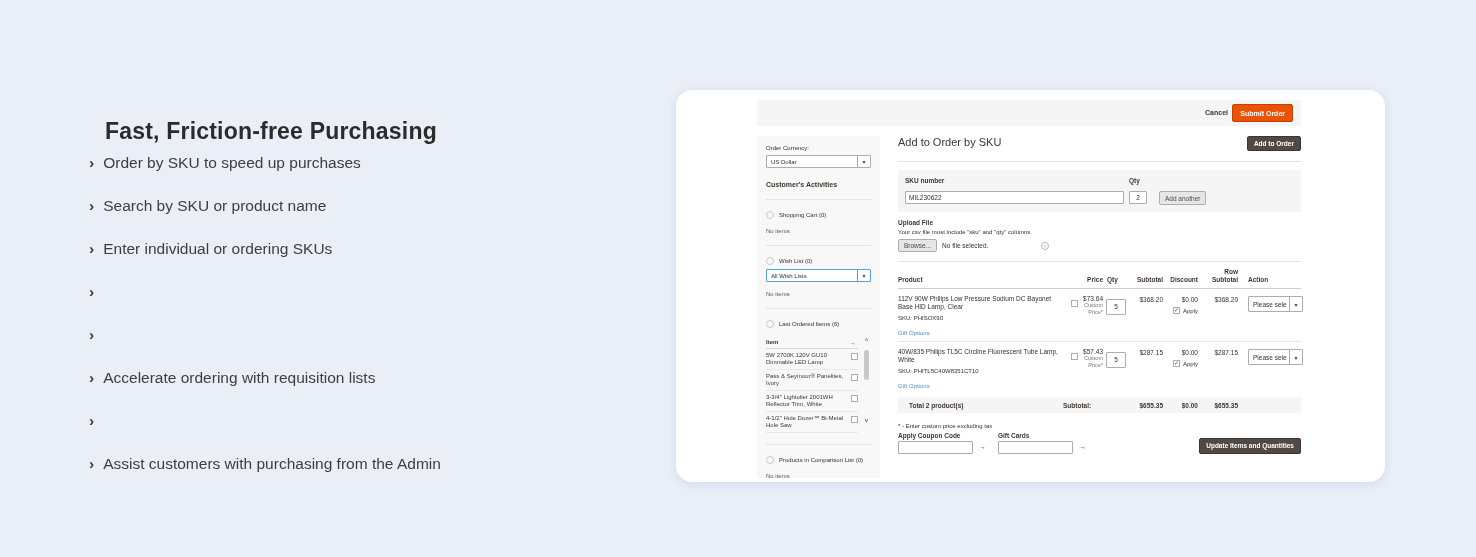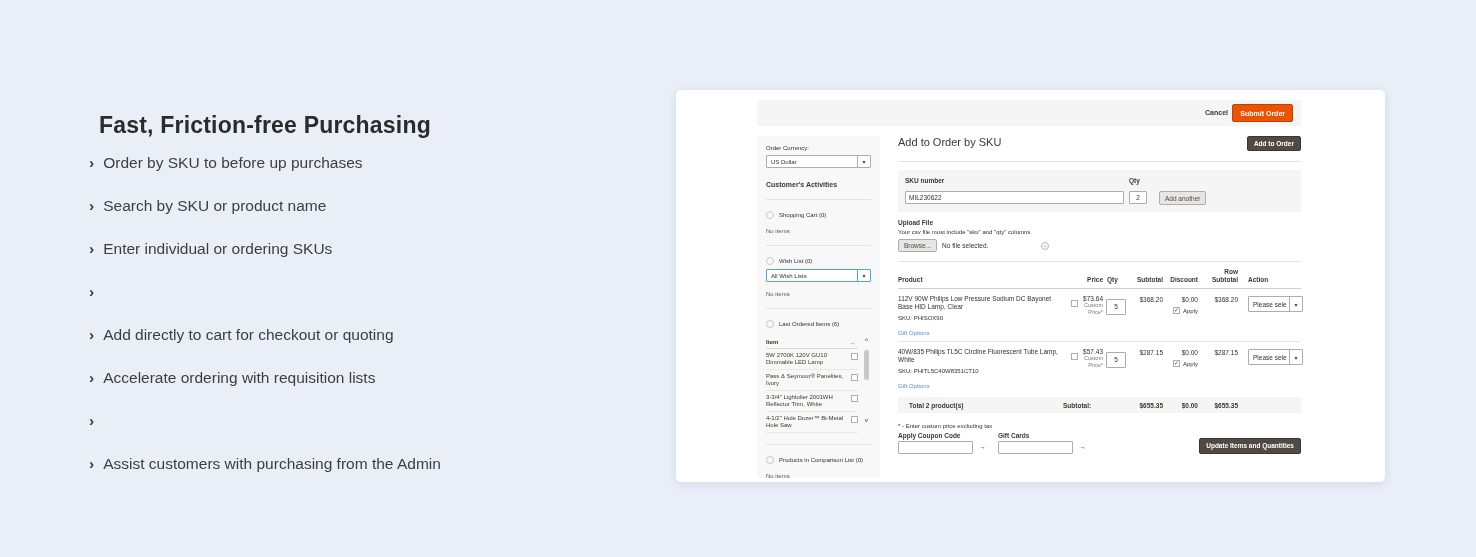--- a/index.html
+++ b/index.html
@@ -1,26 +1,26 @@
 <!DOCTYPE html>
 <html><head>
 <meta charset="utf-8">
 <style>
   html,body{margin:0;padding:0}
   body{width:1476px;height:557px;background:#e9eef7;font-family:"Liberation Sans",sans-serif;position:relative;overflow:hidden}
 
   
   .features{position:absolute;left:89px;top:102px;width:600px}
-  .features h1{margin:10px;font-size:23px;font-weight:bold;color:#2b2b2b;letter-spacing:.2px}
+  .features h1{margin:16px;font-size:23px;font-weight:bold;color:#2b2b2b;letter-spacing:.2px}
   .feature-list{list-style:none;margin:0;padding:0;position:absolute;left:0;top:39px}
   .feature-list li{height:43px;display:flex;align-items:center;font-size:15.5px;color:#3e3e3e}
   .bullet{margin-right:9px;font-weight:bold;color:#3e3e3e}
 
   
-  .shot{position:absolute;left:676px;top:90px;width:709px;height:392px;background:#fff;border-radius:5px;
+  .shot{position:absolute;left:676px;top:90px;width:709px;height:392px;background:#fff;border-radius:16px;
         box-shadow:0 2px 10px rgba(50,80,130,.12);overflow:hidden}
 
   .topbar{position:absolute;left:81px;top:10px;width:544px;height:26px;background:#f5f5f5}
   .cancel{position:absolute;right:73px;top:9px;font-size:7px;font-weight:bold;color:#41362f;cursor:pointer}
   .btn-submit{position:absolute;right:8px;top:4px;height:18px;line-height:17px;padding:0 7px;background:#eb5202;
               border:1px solid #bc4401;border-radius:2px;color:#fff;font-size:7px;font-weight:bold;box-sizing:border-box}
 
   
   .select{display:flex;background:#fff;border:1px solid #adadad;border-radius:1px;box-sizing:border-box;height:13px}
   .select .val{flex:1;padding:0 4px;display:flex;align-items:center;font-size:6px;color:#303030;white-space:nowrap;overflow:hidden}
@@ -116,36 +116,35 @@
   .btn-update{top:6px;height:16px;line-height:14px}
 </style>
 </head>
 <body>
 
 <section class="features">
   <h1>Fast, Friction-free Purchasing</h1>
   <ul class="feature-list">
     <li>
         <span class="bullet">›</span>
-        <span>Order by SKU to before up purchases</span>
+        <span>Order by SKU to speed up purchases</span>
       </li>
     <li>
         <span class="bullet">›</span>
         <span>Search by SKU or product name</span>
       </li>
     <li>
         <span class="bullet">›</span>
         <span>Enter individual or ordering SKUs</span>
       </li>
     <li>
         <span class="bullet">›</span>
       </li>
     <li>
         <span class="bullet">›</span>
-        <span>Add directly to cart for checkout or quoting</span>
       </li>
     <li>
         <span class="bullet">›</span>
         <span>Accelerate ordering with requisition lists</span>
       </li>
     <li>
         <span class="bullet">›</span>
       </li>
     <li>
         <span class="bullet">›</span>

